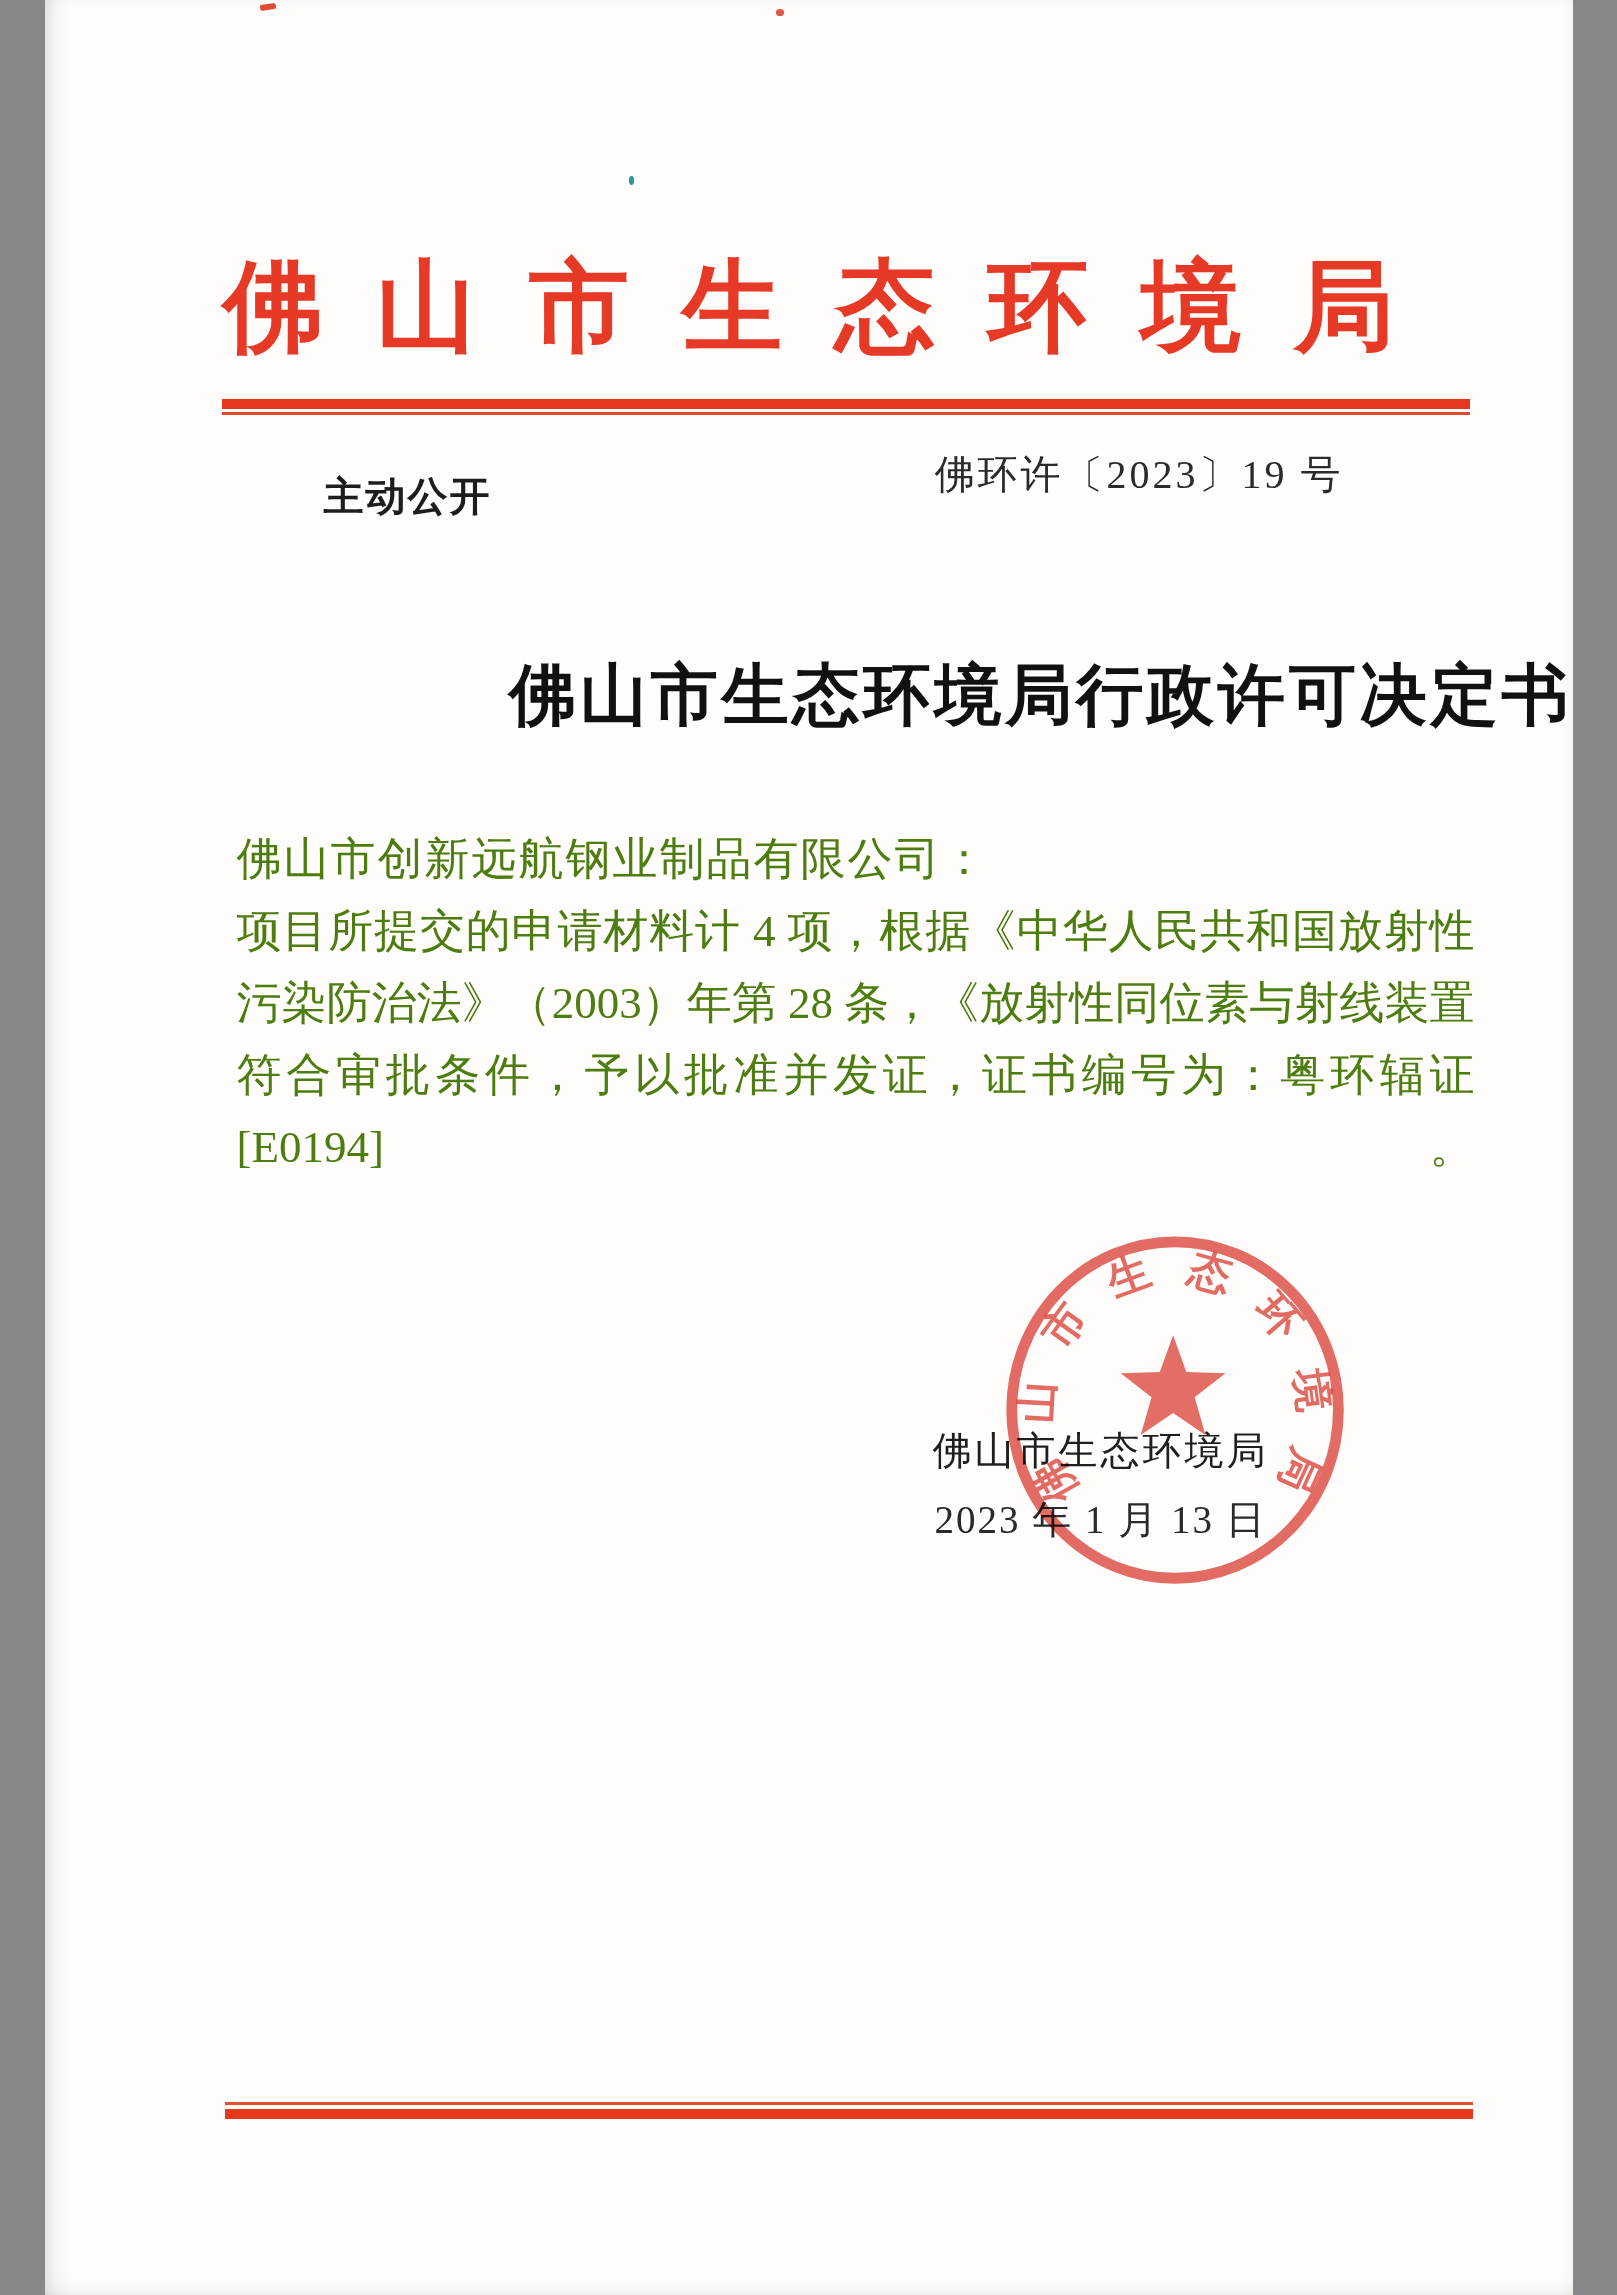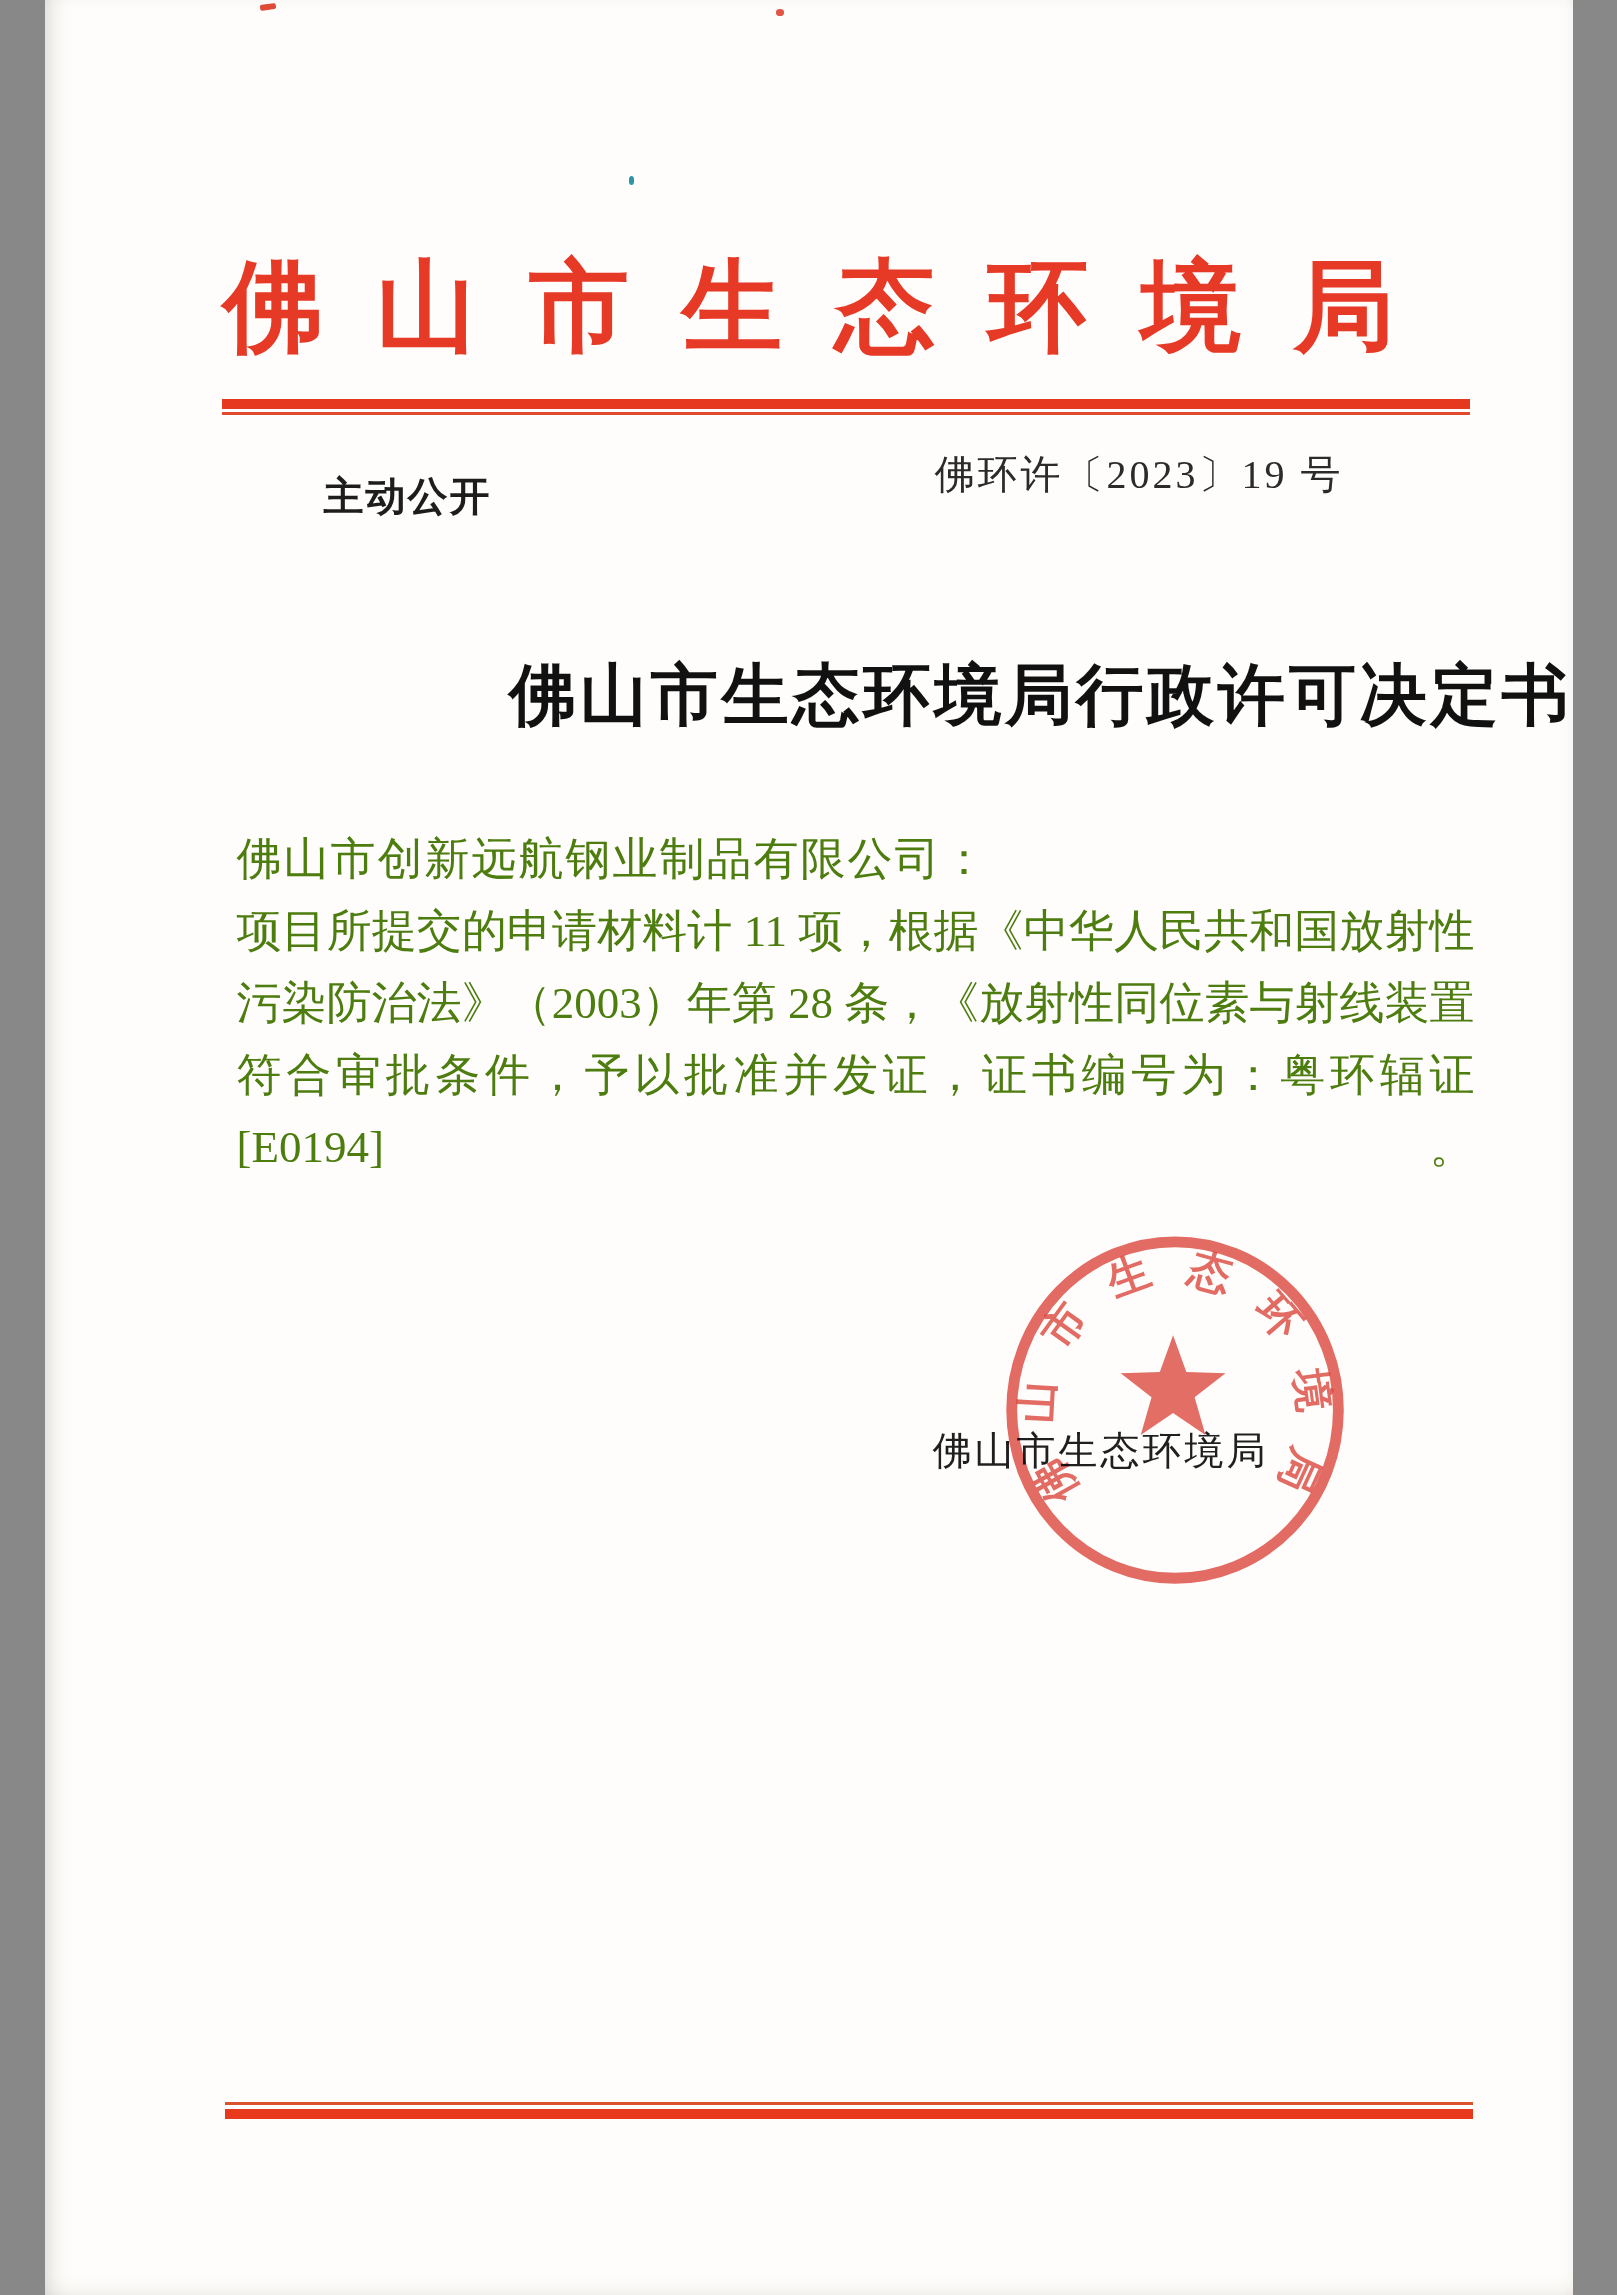--- a/index.html
+++ b/index.html
@@ -100,26 +100,27 @@
 
   <div class="meta-row">
     <div class="disclosure">主动公开</div>
     <div class="doc-number">佛环许〔2023〕19 号</div>
   </div>
 
   <div class="doc-title">佛山市生态环境局行政许可决定书</div>
 
   <div class="body-block">
     <div class="addressee">佛山市创新远航钢业制品有限公司：</div>
-    <div class="bline">项目所提交的申请材料计 11 项，根据《中华人民共和国放射性</div>
+    <div class="bline">项目所提交的申请材料计 4 项，根据《中华人民共和国放射性</div>
     <div class="bline">污染防治法》（2003）年第 28 条，《放射性同位素与射线装置</div>
     <div class="bline">符合审批条件，予以批准并发证，证书编号为：粤环辐证[E0194]。</div>
   </div>
 
   <div class="sig-org">佛山市生态环境局</div>
+  <div class="sig-date">2023 年 1 月 13 日</div>
 
   <svg class="seal" viewBox="0 0 390 370" xmlns="http://www.w3.org/2000/svg">
     <ellipse cx="192" cy="184" rx="166" ry="171" fill="none" stroke="#d8372c" stroke-width="11" stroke-opacity="0.82"></ellipse>
     <polygon fill="#d8372c" fill-opacity="0.8" transform="translate(190,164)" points="0,-56 13.5,-18.6 53.3,-17.3 21.9,7.1 32.9,45.3 0,23 -32.9,45.3 -21.9,7.1 -53.3,-17.3 -13.5,-18.6"></polygon>
     <defs>
       <path id="seal-arc" d="M 102.9 275.9 A 126 130 0 1 1 281.1 275.9" fill="none"></path>
     </defs>
     <text font-family="'Liberation Serif','DejaVu Serif',serif" font-size="43" font-weight="bold" fill="#d8372c" fill-opacity="0.82">
       <textPath href="#seal-arc" startOffset="12" textLength="570" lengthAdjust="spacing">佛山市生态环境局</textPath>
     </text>

